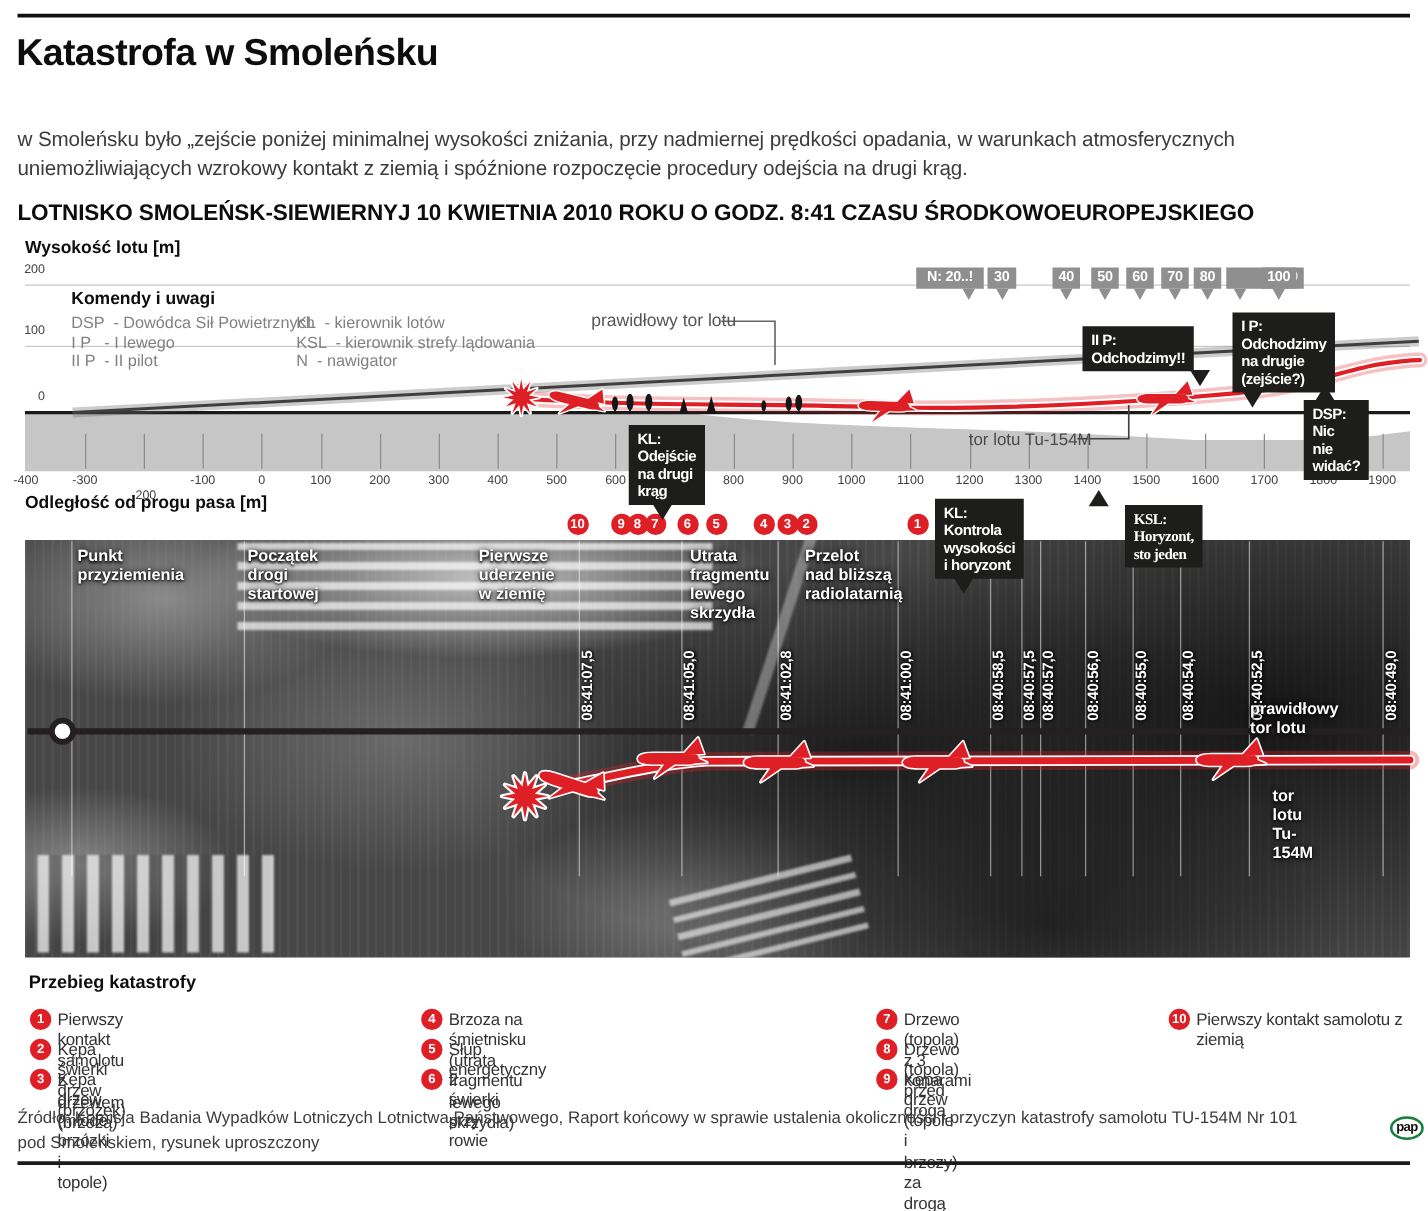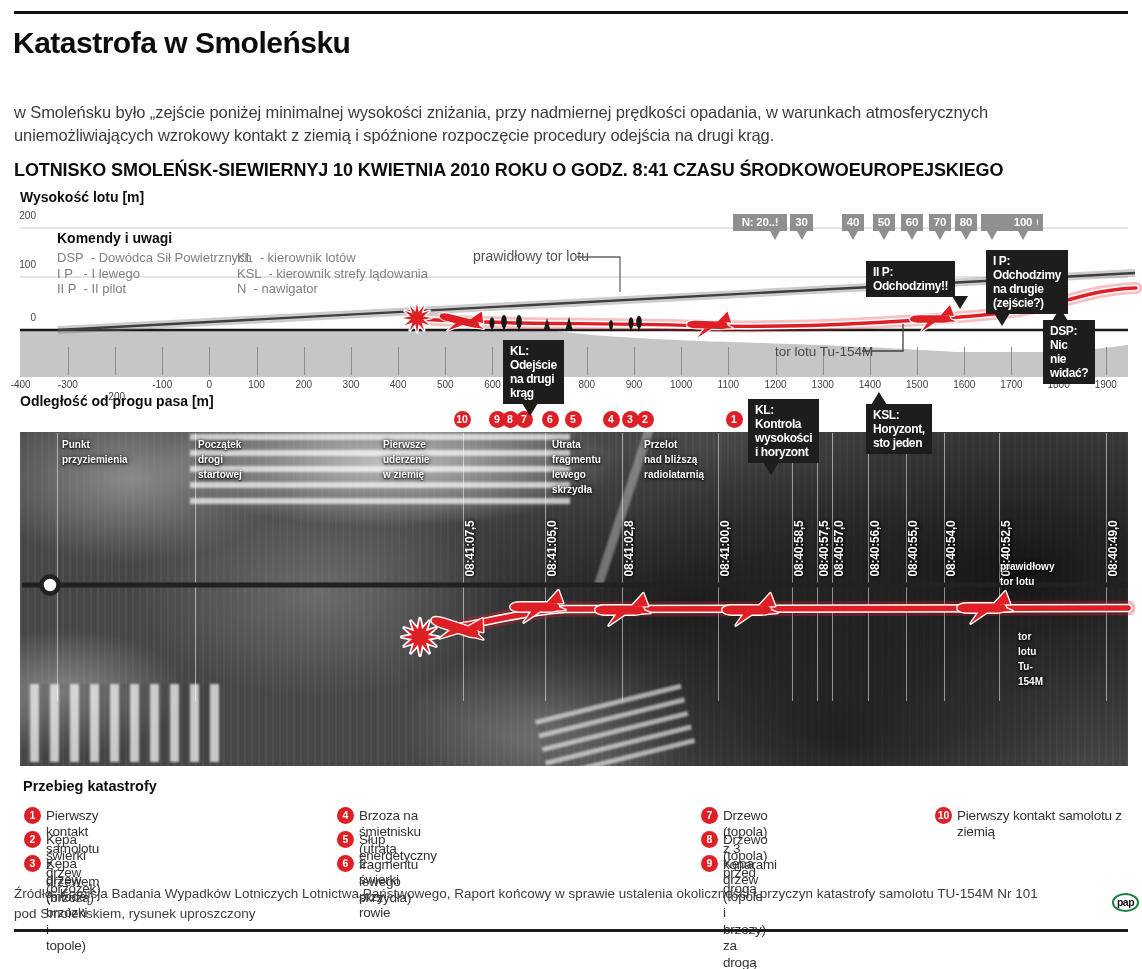--- a/index.html
+++ b/index.html
@@ -46,21 +46,21 @@
       radial-gradient(520px 280px at 90% 42%, rgba(12,12,12,.85), rgba(0,0,0,0) 75%),
       radial-gradient(320px 170px at 74% 92%, rgba(22,22,22,.75), rgba(0,0,0,0) 75%),
       radial-gradient(210px 120px at 48% 88%, rgba(175,175,175,.45), rgba(0,0,0,0) 70%),
       radial-gradient(170px 90px at 4% 78%, rgba(185,185,185,.55), rgba(0,0,0,0) 70%),
       repeating-linear-gradient(90deg, rgba(255,255,255,.045) 0 2px, rgba(0,0,0,0) 2px 7px);
   }
   .map-strip{position:absolute;filter:blur(1px);}
   .map-vline{position:absolute;width:1px;background:rgba(255,255,255,.5);top:1px;height:268px;}
   .map-ts{position:absolute;width:82px;height:15px;transform:rotate(-90deg);color:#fff;font-weight:700;
           font-size:12px;letter-spacing:-0.2px;text-shadow:0 1px 2px rgba(0,0,0,.95),0 0 4px rgba(0,0,0,.8);z-index:4;}
-  .map-label{position:absolute;color:#fff;font-weight:700;font-size:10px;line-height:15px;z-index:4;
+  .map-label{position:absolute;color:#fff;font-weight:700;font-size:13px;line-height:15px;z-index:4;
              text-shadow:0 1px 2px rgba(0,0,0,.95),0 0 5px rgba(0,0,0,.85);white-space:pre-line;}
   
   #legend-title{left:23px;top:778px;font-size:14.5px;}
   .legend-text{font-size:13.5px;color:#333;letter-spacing:-0.2px;line-height:16.5px;}
   
   .source-line{left:14px;font-size:13.5px;color:#3d3d3d;}
   #bottom-rule{left:14px;top:929px;width:1114px;height:2.5px;background:#1c1c1c;}
   #pap-logo{left:1112px;top:893px;width:27px;height:19px;border:2px solid #15803d;border-radius:50%;
             background:#fff;color:#111;font-size:10.5px;font-weight:800;text-align:center;line-height:15px;
             letter-spacing:-0.5px;box-sizing:border-box;}
@@ -266,21 +266,21 @@
       <div class="callout abs" style="left: 986px; top: 250px;">I P:  Odchodzimy
 na drugie (zejście?)</div>
       <div class="arr-down abs" style="left: 994px; top: 313px;"></div>
       <div class="callout abs" style="left: 1043px; top: 320px;">DSP: Nic
 nie widać?</div>
       <div class="arr-up abs" style="left: 1052px; top: 308px;"></div>
       <div class="callout abs" style="left: 748px; top: 399px;">KL: Kontrola
 wysokości
 i horyzont</div>
       <div class="arr-down abs" style="left: 763px; top: 462px;"></div>
-      <div class="callout abs" style="left: 866px; top: 404px;">KSL: Horyzont, sto jeden</div>
+      <div class="callout abs" style="left: 900px; top: 404px; font-family: Liberation Serif, serif;">KSL: Horyzont, sto jeden</div>
       <div class="arr-up abs" style="left: 871px; top: 392px;"></div>
     </div>
   <div id="circles-row">
       <div class="ncircle abs" style="left: 453.5px; top: 411px;">10</div>
       <div class="ncircle abs" style="left: 488.5px; top: 411px;">9</div>
       <div class="ncircle abs" style="left: 501.5px; top: 411px;">8</div>
       <div class="ncircle abs" style="left: 515.5px; top: 411px;">7</div>
       <div class="ncircle abs" style="left: 541.5px; top: 411px;">6</div>
       <div class="ncircle abs" style="left: 564.5px; top: 411px;">5</div>
       <div class="ncircle abs" style="left: 602.5px; top: 411px;">4</div>

